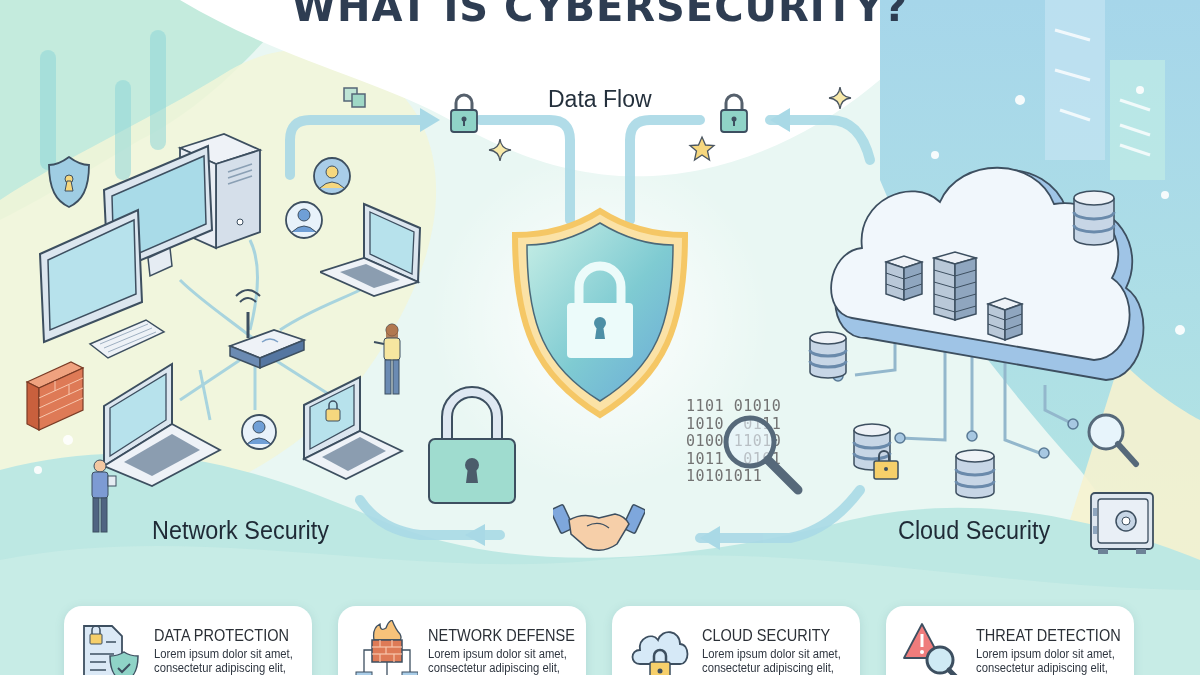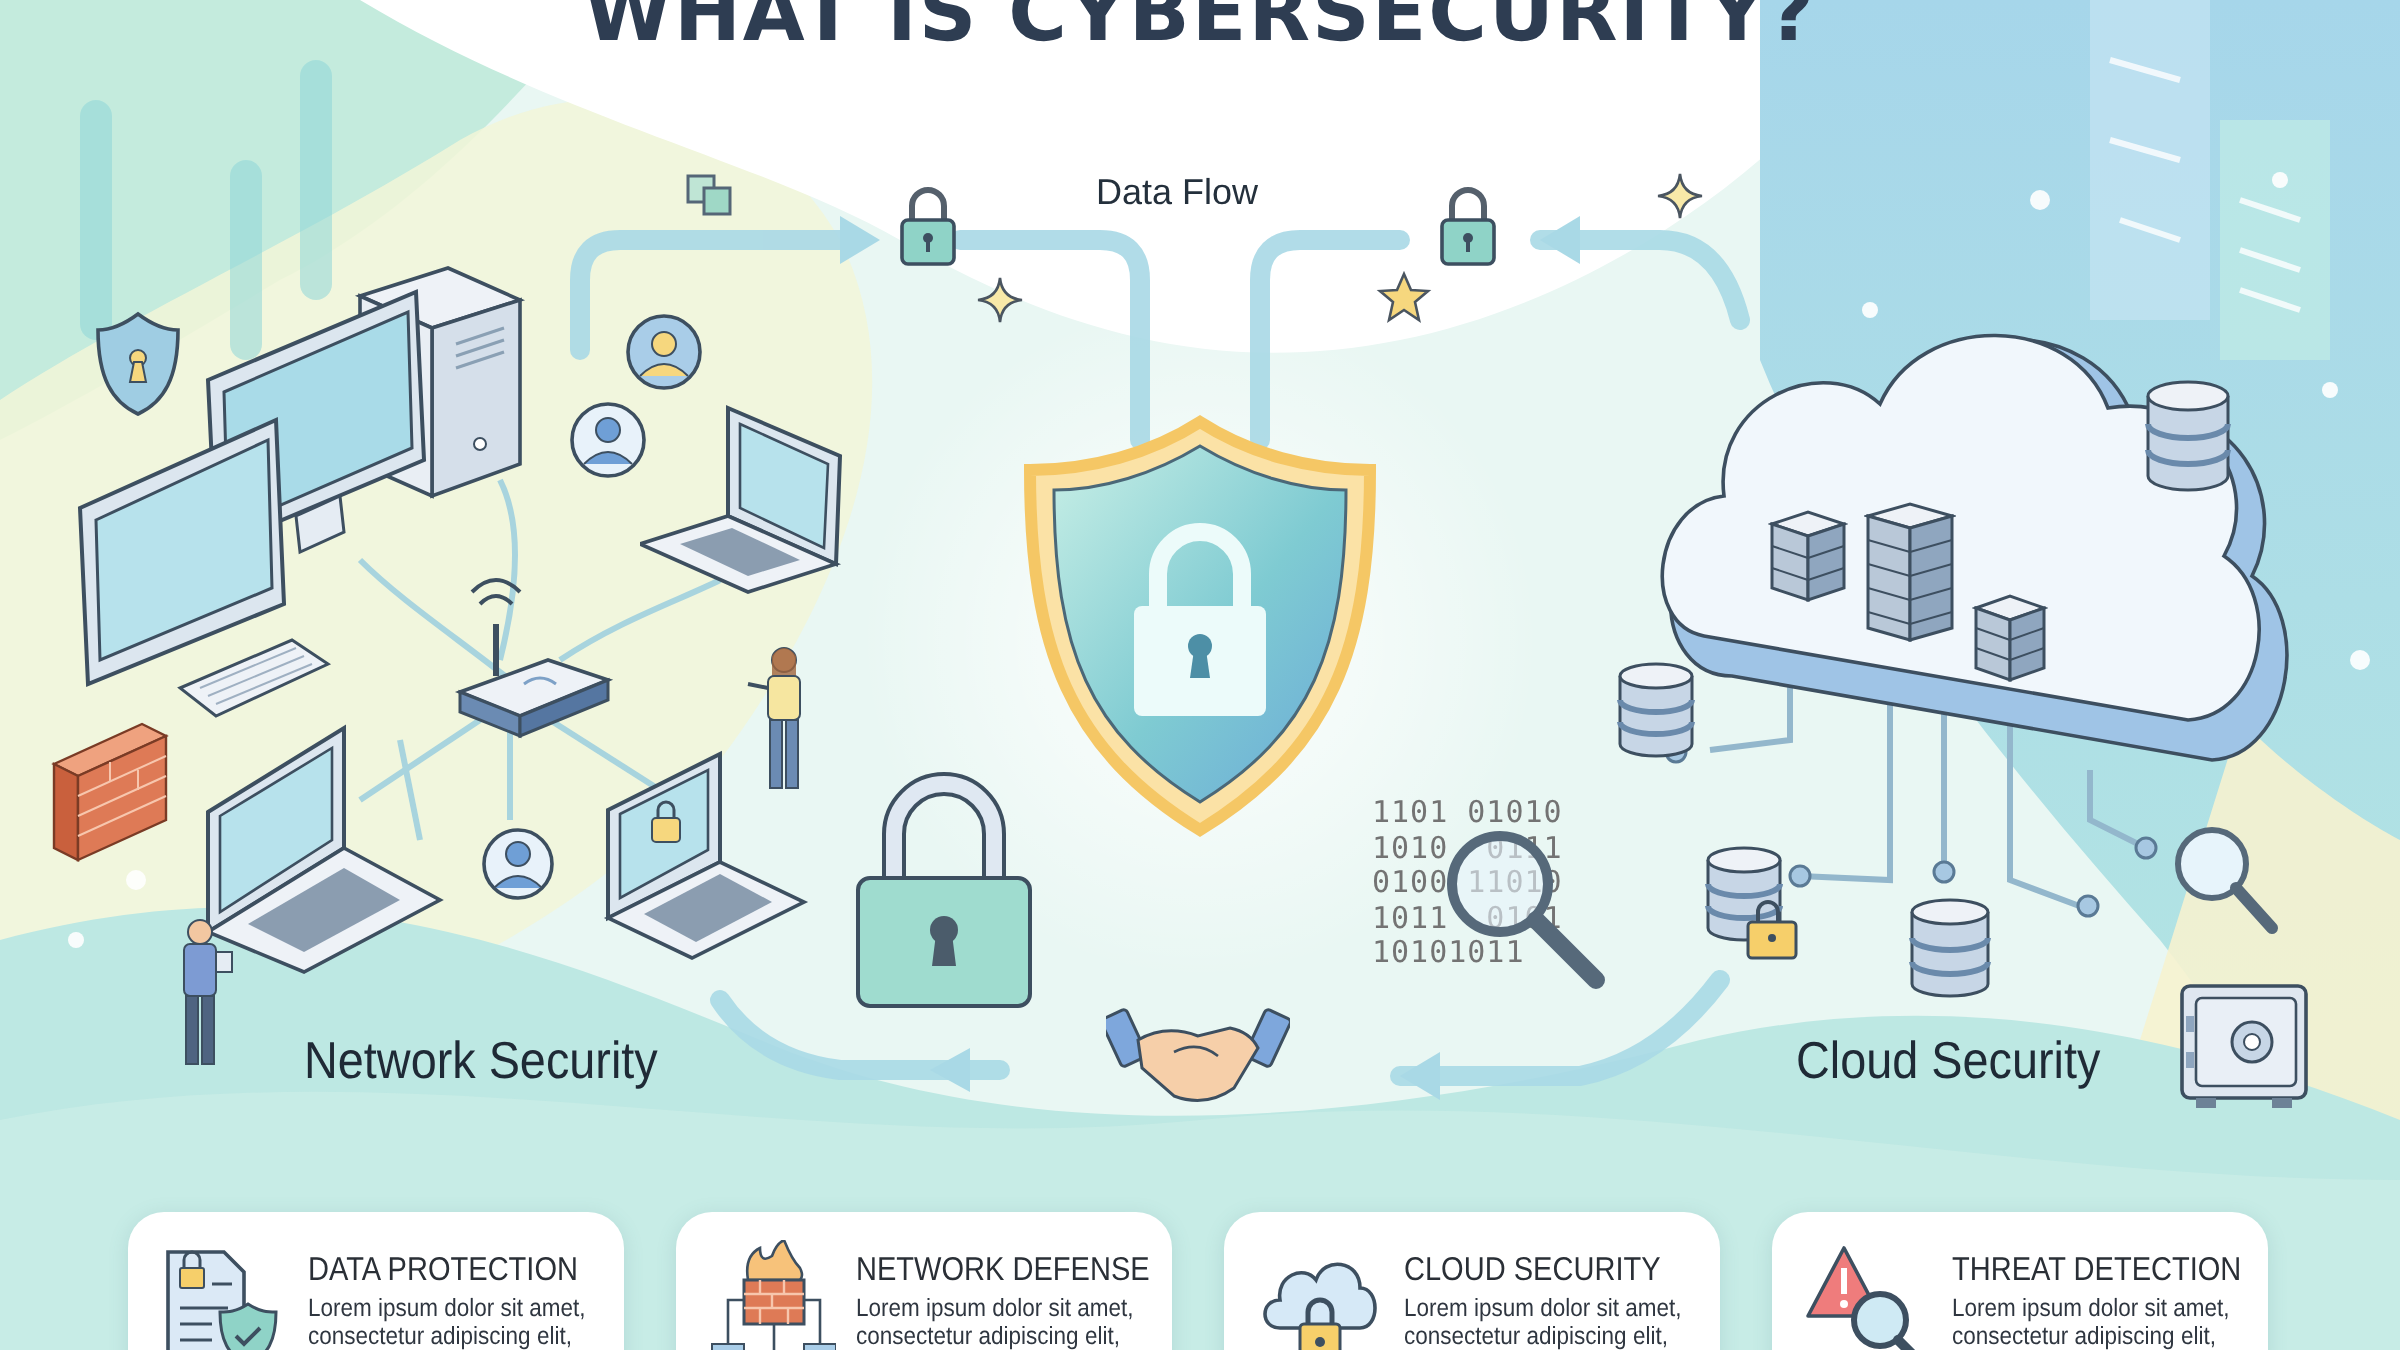--- a/index.html
+++ b/index.html
@@ -12,21 +12,21 @@
   .bg { position: absolute; inset: 0; }
   .abs { position: absolute; }
 
   .title {
     position: absolute; top: -16px; left: 0; width: 1200px; text-align: center;
     font-family: "DejaVu Sans", sans-serif; font-weight: bold;
     font-size: 40px; letter-spacing: 1px; color: #2e3d52;
   }
   .flow-label {
     position: absolute; left: 548px; top: 86px;
-    font-size: 18px; color: #24303c;
+    font-size: 23px; color: #24303c;
     font-family: "Liberation Sans Narrow", "Liberation Sans", sans-serif;
   }
   .section-label {
     position: absolute; font-size: 26px; color: #1f2a36;
     font-family: "Liberation Sans", sans-serif;
     transform: scaleX(0.9); transform-origin: left center;
   }
   .binary {
     position: absolute; left: 686px; top: 398px;
     font-family: "DejaVu Sans Mono", monospace; font-size: 15px; line-height: 17.5px;

